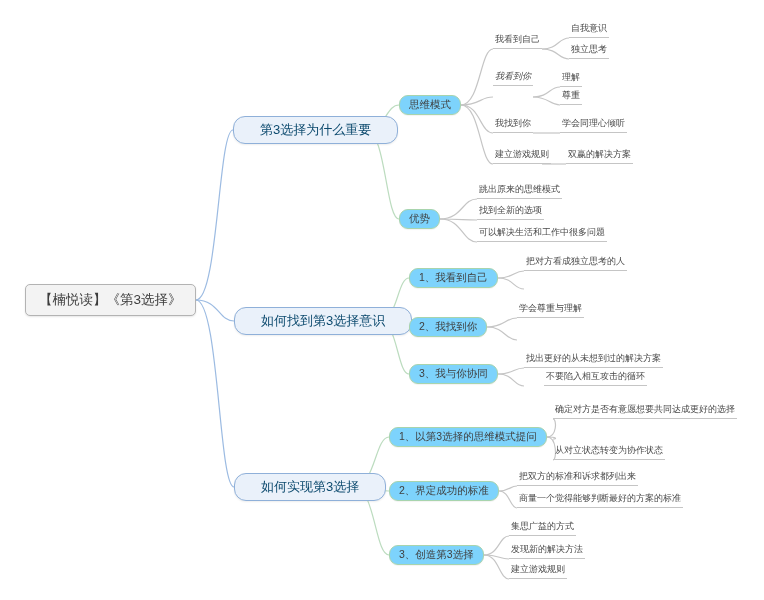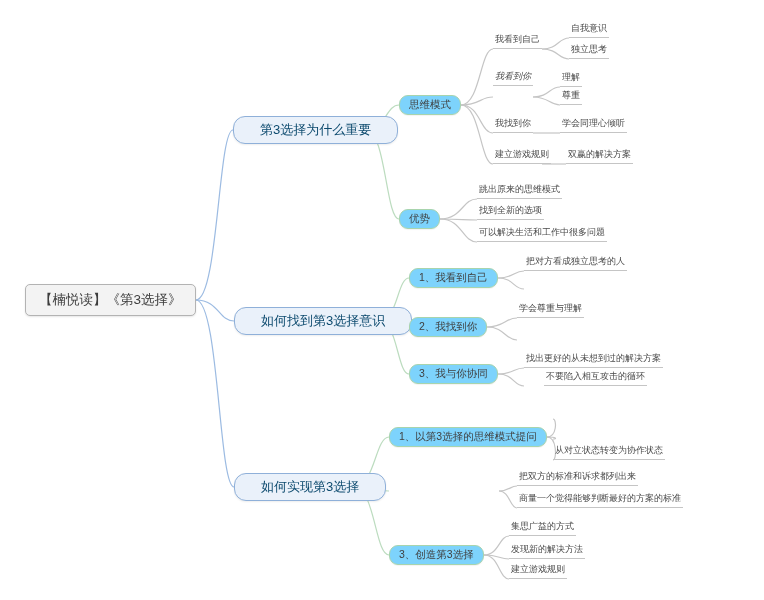--- a/index.html
+++ b/index.html
@@ -91,20 +91,22 @@
     <div class="node n-l1" style="left: 234px; top: 307px;">如何找到第3选择意识</div>
     <div class="node n-l2" style="left: 409px; top: 268px;">1、我看到自己</div>
     <div class="node n-leaf" style="left: 524px; top: 255px;">把对方看成独立思考的人</div>
     <div class="node n-l2" style="left: 409px; top: 317px;">2、我找到你</div>
     <div class="node n-leaf" style="left: 517px; top: 302px;">学会尊重与理解</div>
     <div class="node n-l2" style="left: 409px; top: 364px;">3、我与你协同</div>
     <div class="node n-leaf" style="left: 524px; top: 352px;">找出更好的从未想到过的解决方案</div>
     <div class="node n-leaf" style="left: 524px; top: 370px; margin-left: 20px;">不要陷入相互攻击的循环</div>
     <div class="node n-l1" style="left: 234px; top: 473px;">如何实现第3选择</div>
     <div class="node n-l2" style="left: 389px; top: 427px;">1、以第3选择的思维模式提问</div>
+    <div class="node n-leaf" style="left: 553px; top: 403px;">确定对方是否有意愿想要共同达成更好的选择</div>
     <div class="node n-leaf" style="left: 553px; top: 444px;">从对立状态转变为协作状态</div>
+    <div class="node n-l2" style="left: 389px; top: 481px;">2、界定成功的标准</div>
     <div class="node n-leaf" style="left: 517px; top: 492px;">商量一个觉得能够判断最好的方案的标准</div>
     <div class="node n-leaf" style="left: 517px; top: 470px;">把双方的标准和诉求都列出来</div>
     <div class="node n-l2" style="left: 389px; top: 545px;">3、创造第3选择</div>
     <div class="node n-leaf" style="left: 509px; top: 520px;">集思广益的方式</div>
     <div class="node n-leaf" style="left: 509px; top: 543px;">发现新的解决方法</div>
     <div class="node n-leaf" style="left: 509px; top: 563px;">建立游戏规则</div>
   </div>
 
 </body></html>

